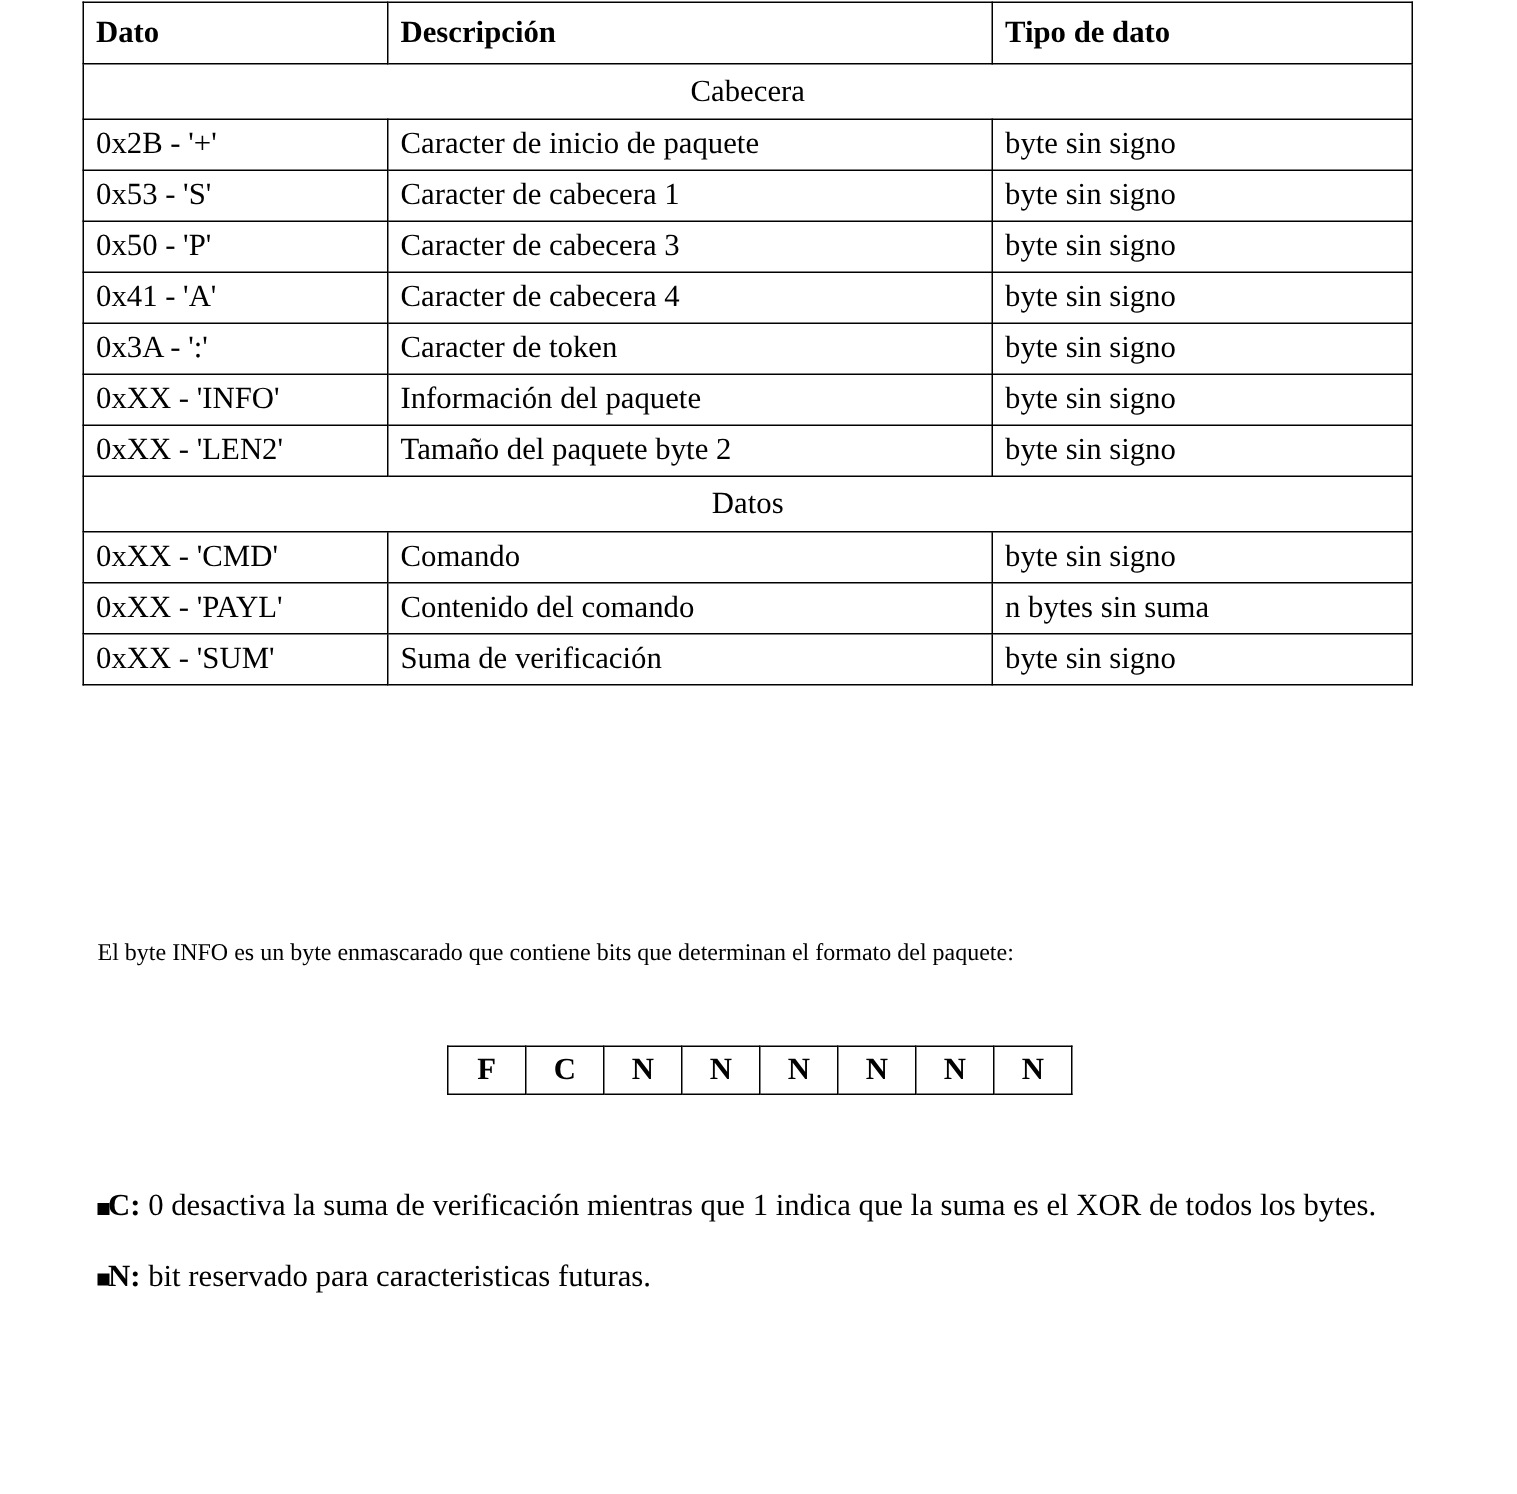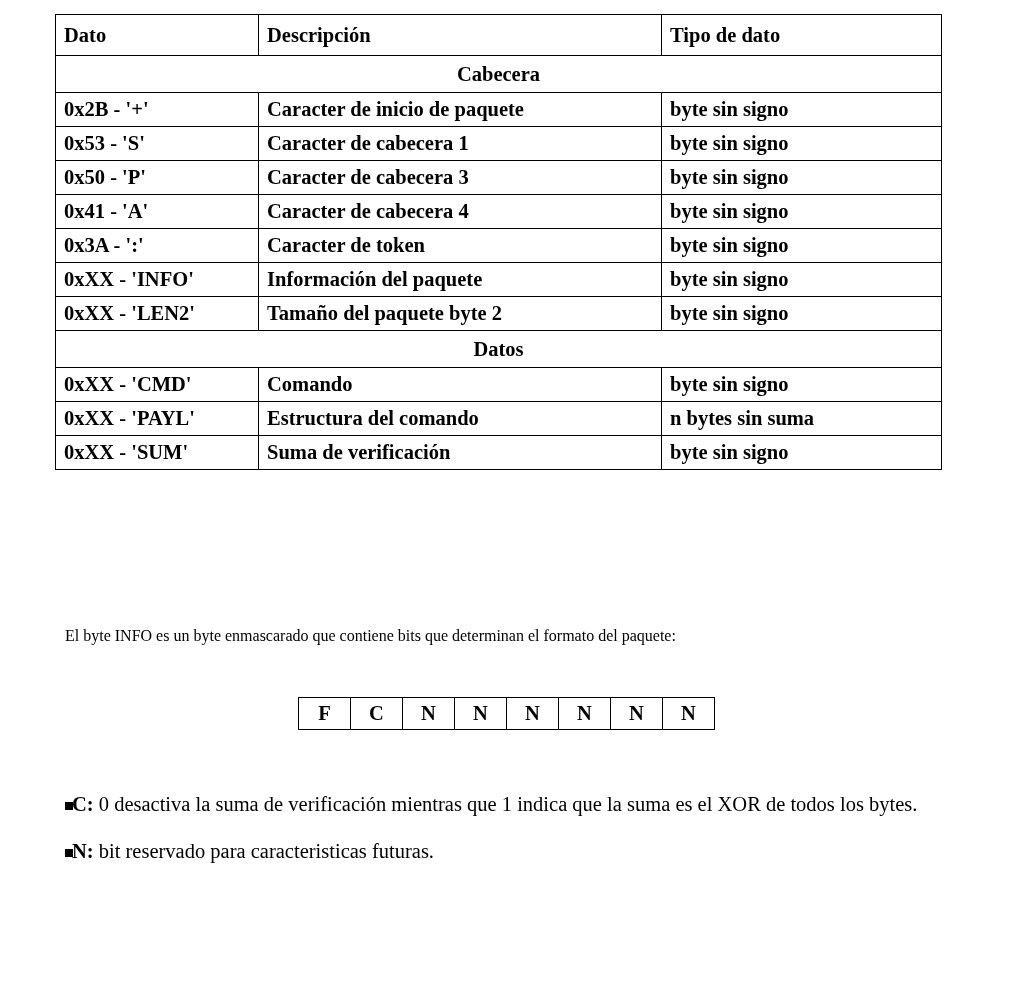--- a/index.html
+++ b/index.html
@@ -13,36 +13,36 @@
     position: relative;
     font-family: "Liberation Serif", "DejaVu Serif", serif;
     color: #000000;
     overflow: hidden;
   }
 
   
   .packet-table-wrap {
     position: absolute;
     left: 55px;
-    top: 14px;
+    top: 1px;
     width: 886px;
   }
   table.packet-table {
     border-collapse: collapse;
     width: 886px;
     table-layout: fixed;
   }
   table.packet-table td,
   table.packet-table th {
     border: 1px solid #000000;
     padding: 0 0 0 8px;
     height: 33px;
     line-height: 33px;
     font-size: 20.5px;
-    font-weight: bold;
+    font-weight: normal;
     text-align: left;
     vertical-align: middle;
     white-space: nowrap;
     overflow: hidden;
   }
   table.packet-table th {
     font-weight: bold;
     height: 40px;
     line-height: 40px;
   }
@@ -184,21 +184,21 @@
         <tr>
           <td class="span-row" colspan="3">Datos</td>
         </tr>
         <tr>
           <td>0xXX - 'CMD'</td>
           <td>Comando</td>
           <td>byte sin signo</td>
         </tr>
         <tr>
           <td>0xXX - 'PAYL'</td>
-          <td>Estructura del comando</td>
+          <td>Contenido del comando</td>
           <td>n bytes sin suma</td>
         </tr>
         <tr>
           <td>0xXX - 'SUM'</td>
           <td>Suma de verificación</td>
           <td>byte sin signo</td>
         </tr>
       </tbody>
   </table>
 </div>

